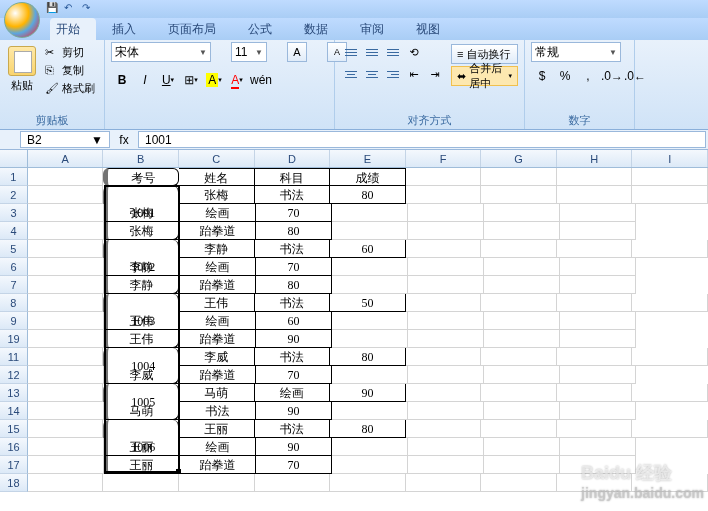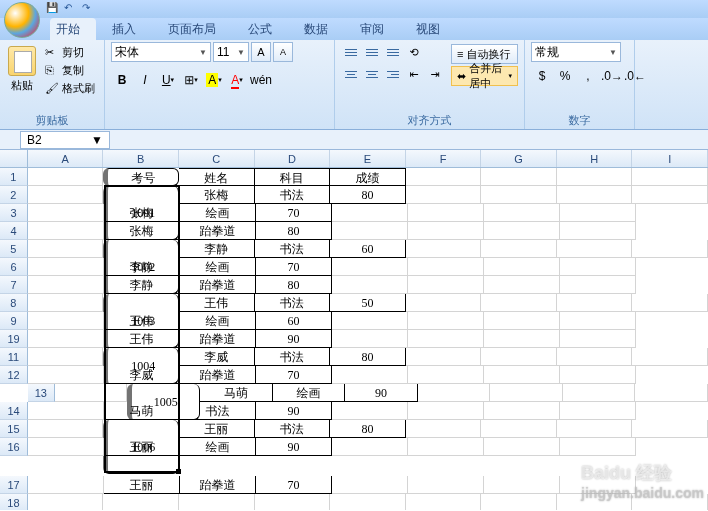--- a/index.html
+++ b/index.html
@@ -22,21 +22,21 @@
 .group-label { text-align: center; color: #3a6aa0; font-size: 11px; padding: 1px 0; }
 .group-body { flex: 1; display: flex; align-items: flex-start; gap: 4px; }
 
 .clip-left { display: flex; flex-direction: column; align-items: center; padding: 4px 2px; gap: 2px; }
 .paste-icon { width: 28px; height: 30px; background: linear-gradient(#ffe9a8,#f9d46e); border: 1px solid #c9a94e; border-radius: 3px; position: relative; }
 .paste-icon::after { content:""; position:absolute; left:5px; top:4px; width:16px; height:20px; background:#fff; border:1px solid #aaa; }
 .clip-right { display: flex; flex-direction: column; gap: 1px; padding-top: 2px; }
 .mini-btn { display: flex; align-items: center; gap: 3px; padding: 1px 3px; cursor: pointer; border-radius: 2px; }
 .mini-icon { width: 14px; height: 14px; display: inline-block; }
 
-.font-top { display: flex; gap: 2px; align-items: center; margin-bottom: 3px; }
+.font-top { display: flex; gap: 20px; align-items: center; margin-bottom: 3px; }
 .combo { height: 20px; border: 1px solid #9ab8db; background: #fff; font-size: 12px; padding: 1px 3px; display: flex; align-items: center; justify-content: space-between; }
 .combo .dd { font-size: 8px; color: #555; margin-left: 3px; }
 .font-name { width: 100px; }
 .font-size { width: 36px; }
 .grow-btn { width: 20px; height: 20px; border: 1px solid #9ab8db; background: linear-gradient(#fff,#e0ecf9); text-align: center; line-height: 18px; cursor: pointer; font-size: 11px; }
 .btnrow { display: flex; gap: 1px; }
 .rb { width: 22px; height: 22px; border: 1px solid transparent; text-align: center; line-height: 20px; cursor: pointer; font-size: 12px; }
 .dd-small { font-size: 7px; vertical-align: top; }
 
 .align-body { display: flex; gap: 6px; }
@@ -44,21 +44,21 @@
 .align-row { display: flex; gap: 1px; }
 .ab { width: 20px; height: 20px; border: 1px solid transparent; cursor: pointer; display: flex; flex-direction: column; justify-content: center; align-items: center; gap: 2px; }
 .ab div { width: 12px; height: 1px; background: #3a6aa0; }
 .wrap-merge { display: flex; flex-direction: column; gap: 2px; padding-top: 2px; }
 .wm-btn { height: 20px; border: 1px solid #9ab8db; background: linear-gradient(#fff,#e0ecf9); padding: 1px 5px; font-size: 11px; cursor: pointer; display: flex; align-items: center; gap: 3px; }
 .wm-btn.active { background: #fde8b0; border-color: #f0c04e; }
 
 .num-body { display: flex; flex-direction: column; gap: 3px; }
 
 
-.fbar { height: 20px; background: #e8f1fb; border-bottom: 1px solid #9ab8db; display: flex; align-items: stretch; font-size: 12px; flex-direction: column; }
+.fbar { height: 20px; background: #e8f1fb; border-bottom: 1px solid #9ab8db; display: flex; align-items: stretch; font-size: 12px; }
 .namebox { width: 90px; border: 1px solid #9ab8db; background: #fff; margin: 1px 0 1px 20px; padding: 1px 6px; display: flex; align-items: center; justify-content: space-between; }
 .fx-btns { display: flex; align-items: center; padding: 0 4px; }
 .fx { width: 20px; text-align: center; cursor: pointer; }
 .formula { flex: 1; border: 1px solid #9ab8db; background: #fff; margin: 1px 2px 1px 0; padding: 1px 6px; display: flex; align-items: center; }
 
 
 .grid-area { position: relative; height: 360px; overflow: hidden; background: #fff; }
 .colheads { display: flex; height: 18px; background: linear-gradient(#f4f8fd,#dce9f7); border-bottom: 1px solid #9fbcd9; }
 .corner { width: 28px; border-right: 1px solid #9fbcd9; background: linear-gradient(#f4f8fd,#dce9f7); }
 .ch { border-right: 1px solid #c4d4e6; text-align: center; font-size: 11px; line-height: 18px; color: #2a4a7a; cursor: pointer; }
@@ -382,21 +382,21 @@
         <div class="rh">12</div>
         <div class="cell w76"></div>
         <div class="cell w76 b">李威</div>
         <div class="cell w76 b">跆拳道</div>
         <div class="cell w76 b">70</div>
         <div class="cell w76"></div>
         <div class="cell w76"></div>
         <div class="cell w76"></div>
         <div class="cell w76"></div>
       </div>
-      <div class="row" style="height: 18px; padding-left: 28px;">
+      <div class="row" style="height: 18px;">
         <div class="rh">13</div>
         <div class="cell w76"></div>
         <div class="cell w76 b bleft merged" style="height: 36px;">1005</div>
         <div class="cell w76 b">马萌</div>
         <div class="cell w76 b">绘画</div>
         <div class="cell w76 b">90</div>
         <div class="cell w76"></div>
         <div class="cell w76"></div>
         <div class="cell w76"></div>
         <div class="cell w76"></div>
@@ -428,21 +428,21 @@
         <div class="rh">16</div>
         <div class="cell w76"></div>
         <div class="cell w76 b">王丽</div>
         <div class="cell w76 b">绘画</div>
         <div class="cell w76 b">90</div>
         <div class="cell w76"></div>
         <div class="cell w76"></div>
         <div class="cell w76"></div>
         <div class="cell w76"></div>
       </div>
-      <div class="row" style="height: 18px; margin-top: 20px;">
+      <div class="row" style="height: 18px;">
         <div class="rh">17</div>
         <div class="cell w76"></div>
         <div class="cell w76 b">王丽</div>
         <div class="cell w76 b">跆拳道</div>
         <div class="cell w76 b">70</div>
         <div class="cell w76"></div>
         <div class="cell w76"></div>
         <div class="cell w76"></div>
         <div class="cell w76"></div>
       </div>

